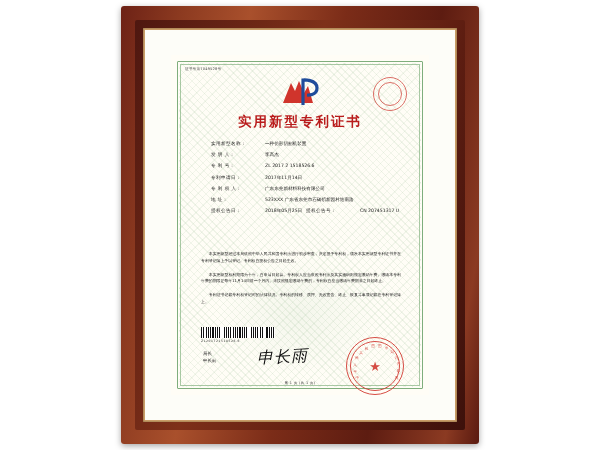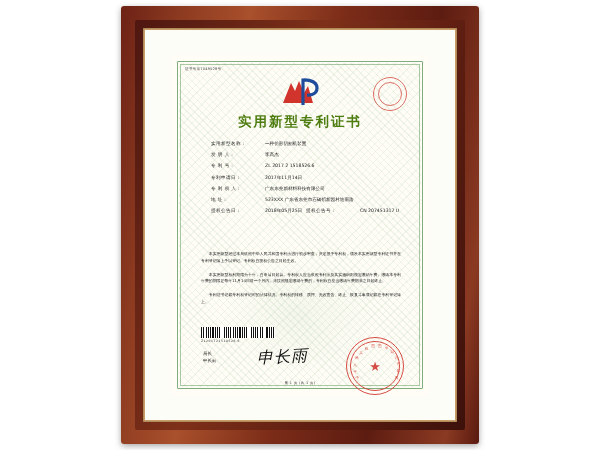--- a/index.html
+++ b/index.html
@@ -78,21 +78,21 @@
   }
   .redstamp-top:after{
     content:"";position:absolute;left:4px;top:4px;right:4px;bottom:4px;
     border:0.6px solid #cf3a32;border-radius:50%;
   }
 
   .cert-title{
     position:absolute;left:0;right:0;top:58px;
     text-align:center;
     font-family:"DejaVu Sans", sans-serif;
-    font-size:13.5px;font-weight:bold;color:#4d7c0f;
+    font-size:13.5px;font-weight:bold;color:#b91c1c;
     letter-spacing:2px;
   }
 
   
   .fields{
     position:absolute;left:40px;right:28px;top:86px;
     font-size:4.6px;color:#1b1b1b;line-height:1.1;
   }
   .field-row{
     display:flex;align-items:baseline;margin-bottom:6.2px;

